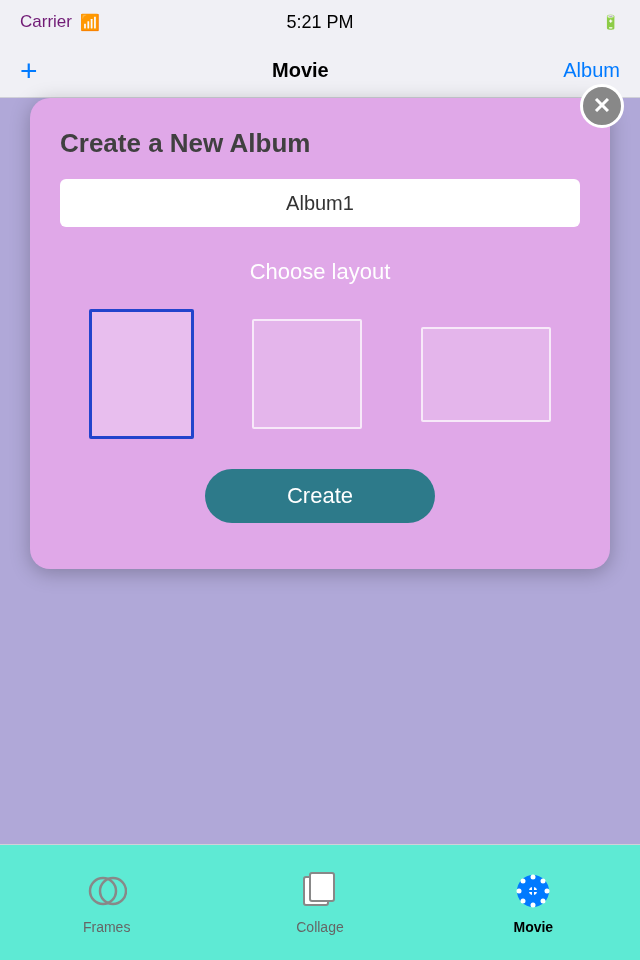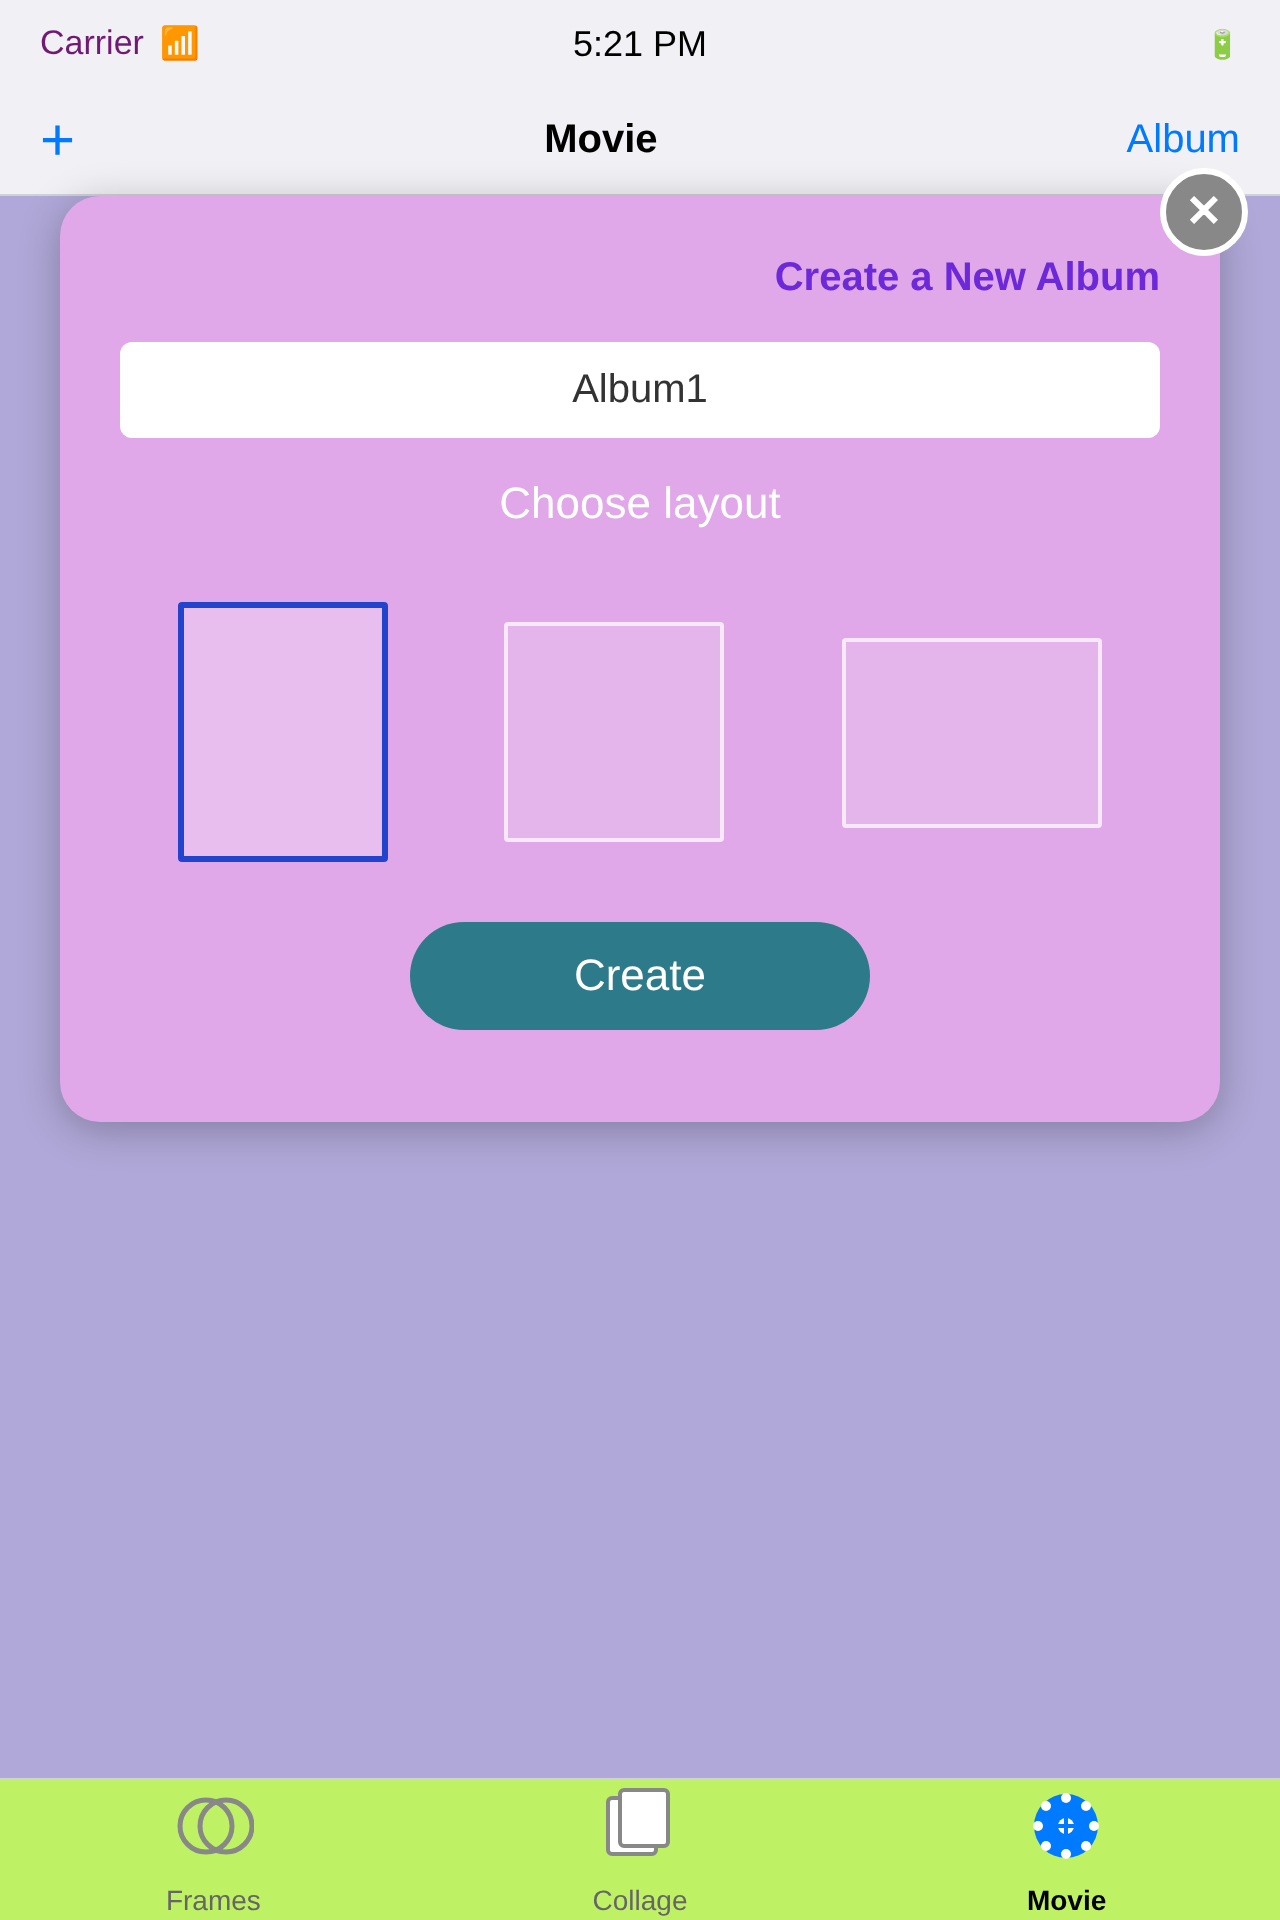--- a/index.html
+++ b/index.html
@@ -112,46 +112,46 @@
       border: 3px solid white;
     }
     .close-btn-x {
       color: white;
       font-size: 22px;
       font-weight: 600;
       line-height: 1;
     }
 
     .modal-title {
-      text-align: right;
-      font-size: 20px;
+      text-align: left;
+      font-size: 26px;
       font-weight: 700;
-      color: #6d28d9;
+      color: #404040;
       margin-bottom: 20px;
     }
 
     .album-input {
       width: 100%;
       height: 48px;
       background: white;
       border: none;
       border-radius: 6px;
       text-align: center;
       font-size: 20px;
       color: #333;
       outline: none;
-      margin-bottom: 20px;
+      margin-bottom: 32px;
     }
 
     .choose-layout-label {
       text-align: center;
       font-size: 22px;
       color: white;
       font-weight: 400;
-      margin-bottom: 36px;
+      margin-bottom: 24px;
     }
 
     .layout-options {
       display: flex;
       justify-content: space-around;
       align-items: center;
       margin-bottom: 30px;
     }
 
     .layout-option {
@@ -195,22 +195,22 @@
       text-align: center;
       line-height: 54px;
     }
 
     
     .tab-bar {
       position: absolute;
       bottom: 0;
       left: 0;
       right: 0;
-      height: 71px;
-      background: #bef264;
+      height: 116px;
+      background: #5eead4;
       border-top: 1px solid #d0d0d8;
       display: flex;
       align-items: center;
       justify-content: space-around;
     }
     .tab-item {
       display: flex;
       flex-direction: column;
       align-items: center;
       gap: 4px;

